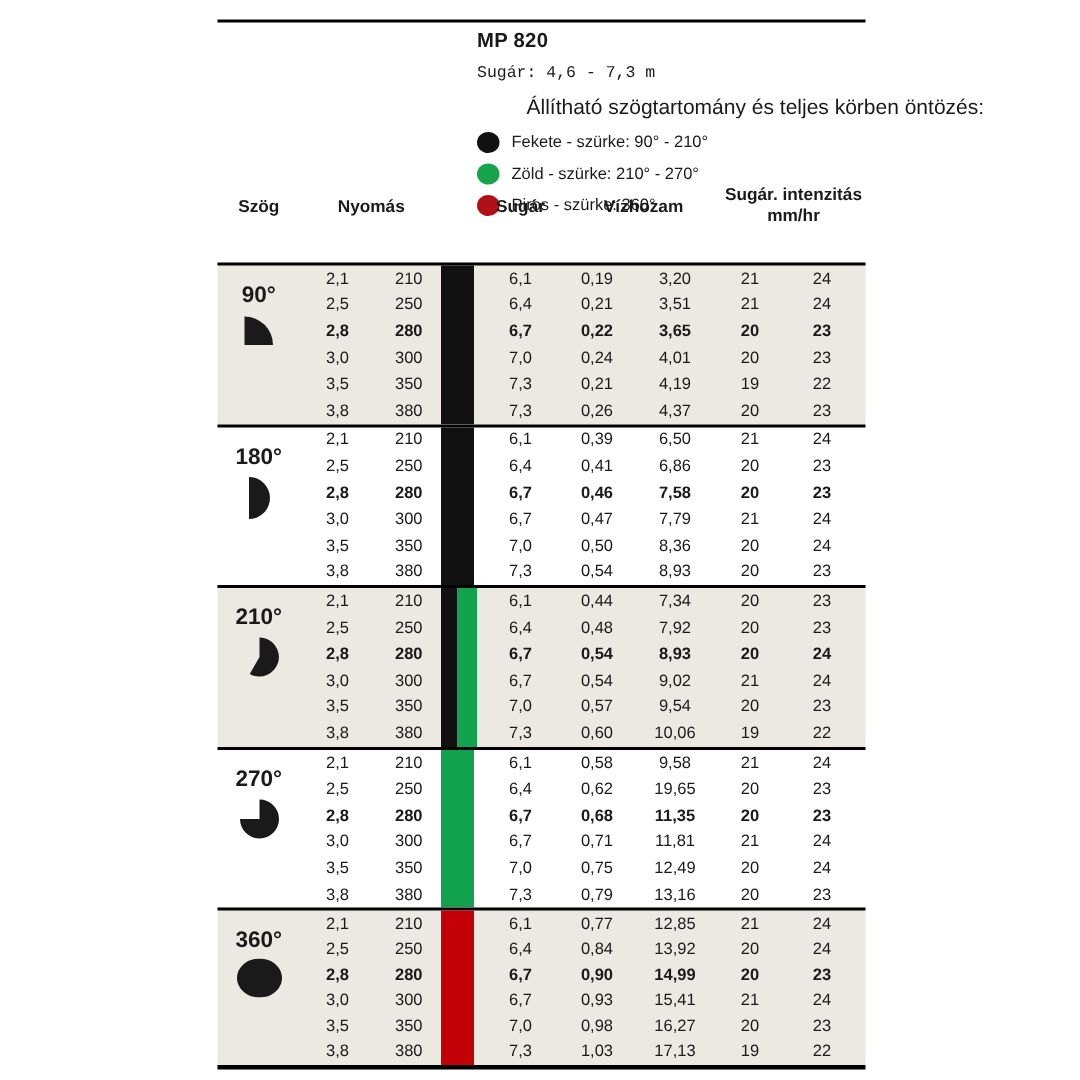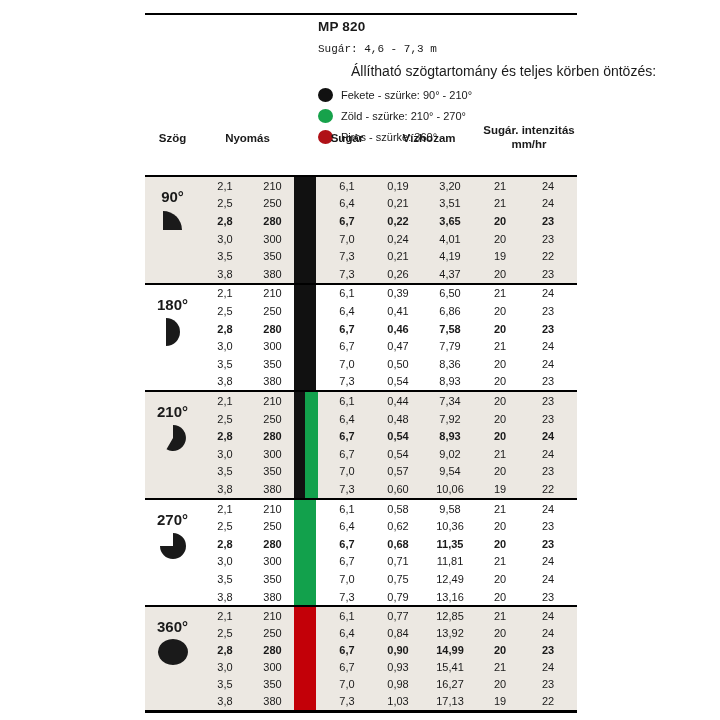--- a/index.html
+++ b/index.html
@@ -344,21 +344,21 @@
               <div class="cell">21</div>
               <div class="cell">24</div>
             </div>
             <div class="trow">
               <div class="cell"></div>
               <div class="cell">2,5</div>
               <div class="cell">250</div>
               <div class="cell"></div>
               <div class="cell">6,4</div>
               <div class="cell">0,62</div>
-              <div class="cell">10,36</div>
+              <div class="cell">19,65</div>
               <div class="cell">20</div>
               <div class="cell">23</div>
             </div>
             <div class="trow bold">
               <div class="cell"></div>
               <div class="cell">2,8</div>
               <div class="cell">280</div>
               <div class="cell"></div>
               <div class="cell">6,7</div>
               <div class="cell">0,68</div>

